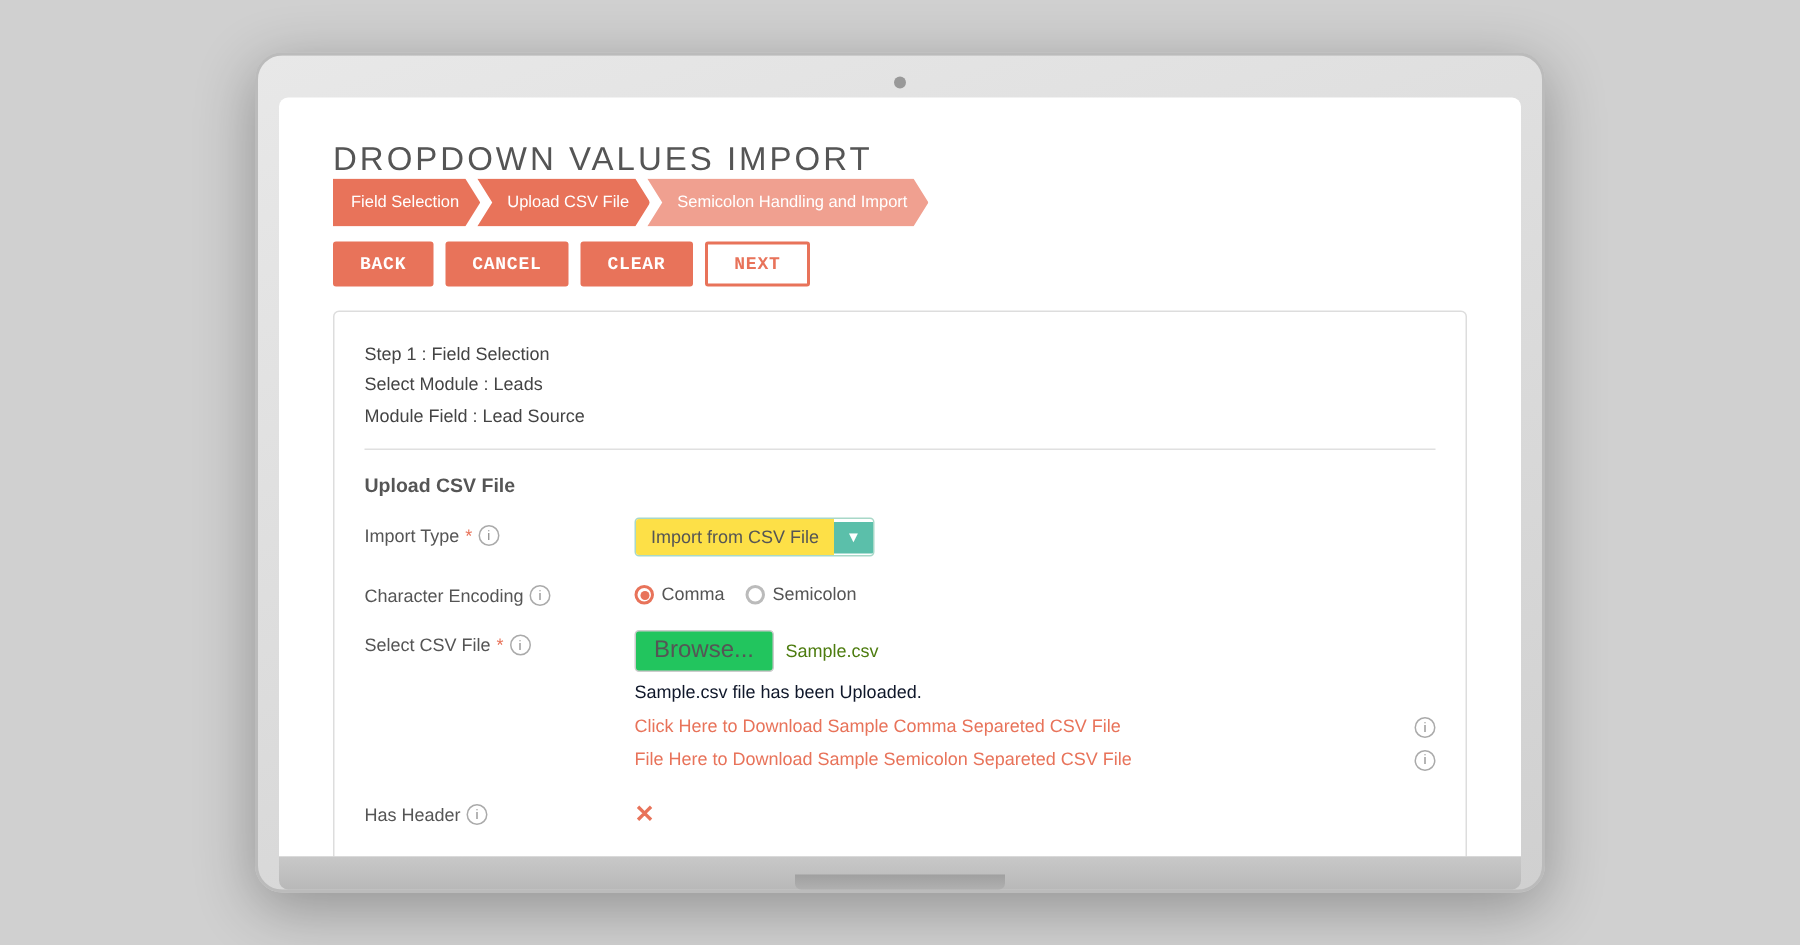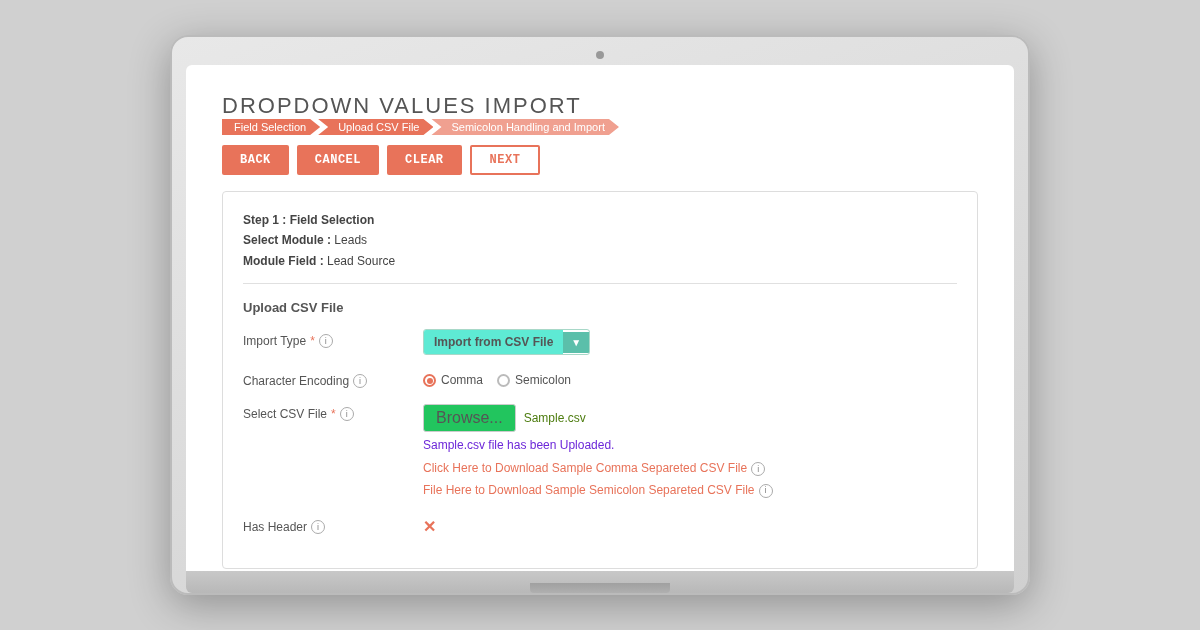--- a/index.html
+++ b/index.html
@@ -72,21 +72,21 @@
     
     .steps-row {
       display: flex;
       align-items: center;
       margin-bottom: 10px;
       gap: 0;
     }
     .step {
       display: flex;
       align-items: center;
-      height: 16px;
+      height: 32px;
       padding: 0 14px 0 20px;
       font-size: 11px;
       color: white;
       position: relative;
       font-weight: 500;
       clip-path: polygon(0 0, calc(100% - 10px) 0, 100% 50%, calc(100% - 10px) 100%, 0 100%, 10px 50%);
     }
     .step:first-child {
       clip-path: polygon(0 0, calc(100% - 10px) 0, 100% 50%, calc(100% - 10px) 100%, 0 100%);
       padding-left: 12px;
@@ -133,21 +133,21 @@
     }
     .summary-section {
       margin-bottom: 12px;
     }
     .summary-section p {
       font-size: 12px;
       color: #444;
       line-height: 1.7;
     }
     .summary-section p strong {
-      font-weight: 700;
+      font-weight: 400;
     }
     .divider {
       border: none;
       border-top: 1px solid #e0e0e0;
       margin-bottom: 16px;
     }
     .section-header {
       font-size: 13px;
       font-weight: 600;
       color: #555;
@@ -195,22 +195,21 @@
       display: inline-flex;
       align-items: center;
       border: 1px solid #a8d8c8;
       border-radius: 3px;
       overflow: hidden;
     }
     .select-text {
       padding: 5px 10px;
       font-size: 12px;
       color: #555;
-      background: #5eead4;
-      font-weight: bold;
+      background: #fde047;
     }
     .select-arrow {
       background: #5bbfaa;
       padding: 5px 8px;
       color: white;
       font-size: 10px;
       display: flex;
       align-items: center;
     }
 
@@ -266,36 +265,37 @@
       cursor: pointer;
     }
     .filename {
       font-size: 12px;
       color: #4d7c0f;
     }
 
     
     .upload-status {
       font-size: 12px;
-      color: #6d28d9;
+      color: #0f172a;
       margin-top: 6px;
     }
 
     
     .csv-links {
       margin-top: 6px;
     }
     .csv-link {
       display: flex;
       align-items: center;
       gap: 4px;
       font-size: 12px;
       color: #e8735a;
       text-decoration: none;
       line-height: 1.8;
+      justify-content: space-between;
     }
 
     
     .has-header-x {
       color: #e8735a;
       font-size: 16px;
       font-weight: bold;
       padding-top: 2px;
     }
   </style>

